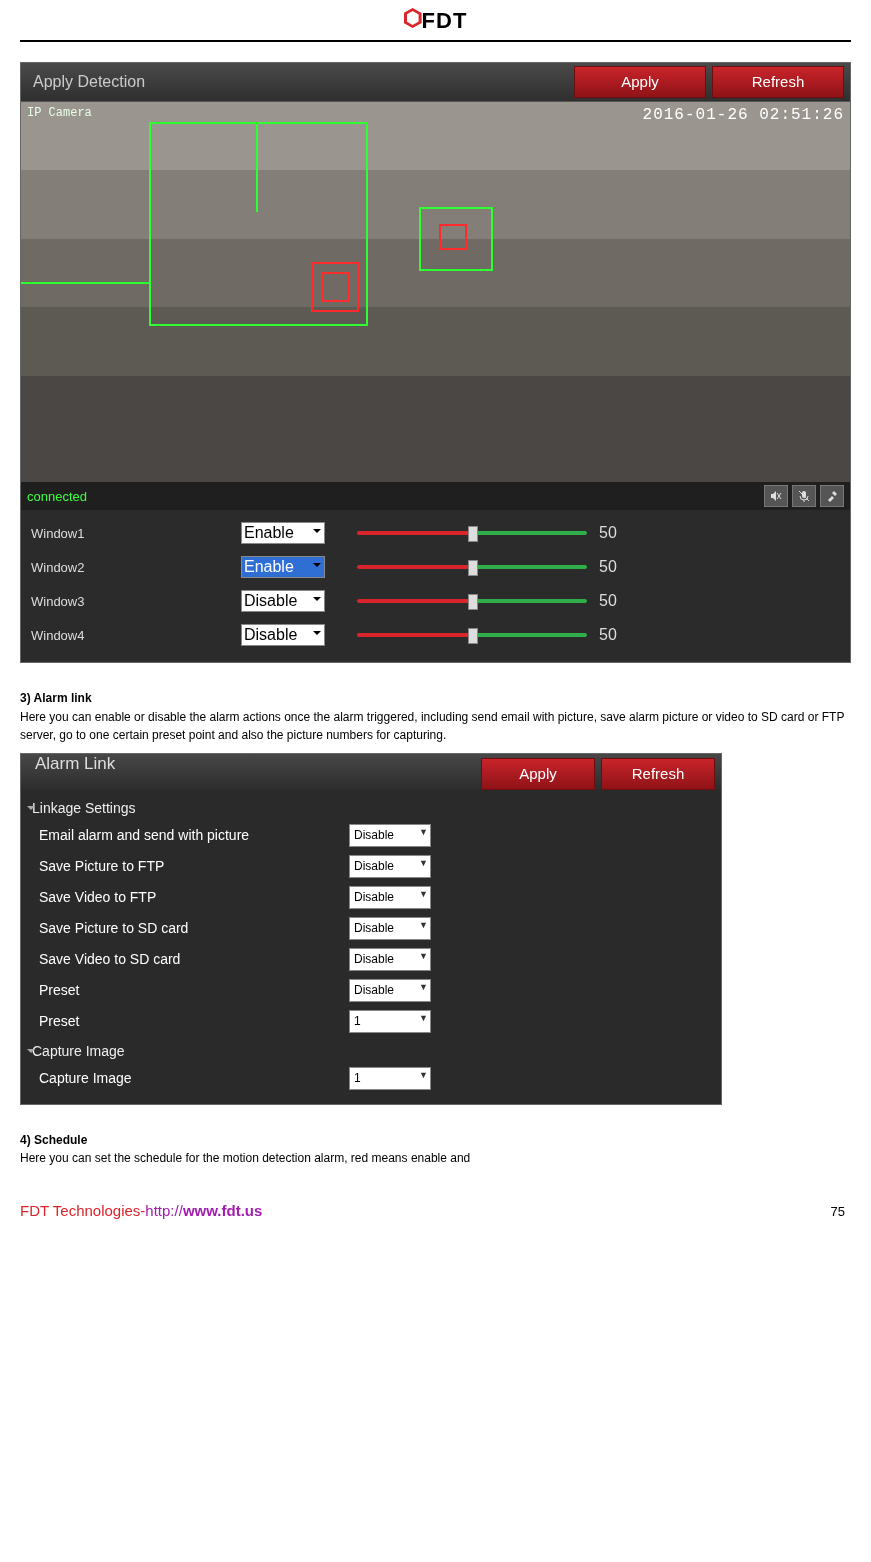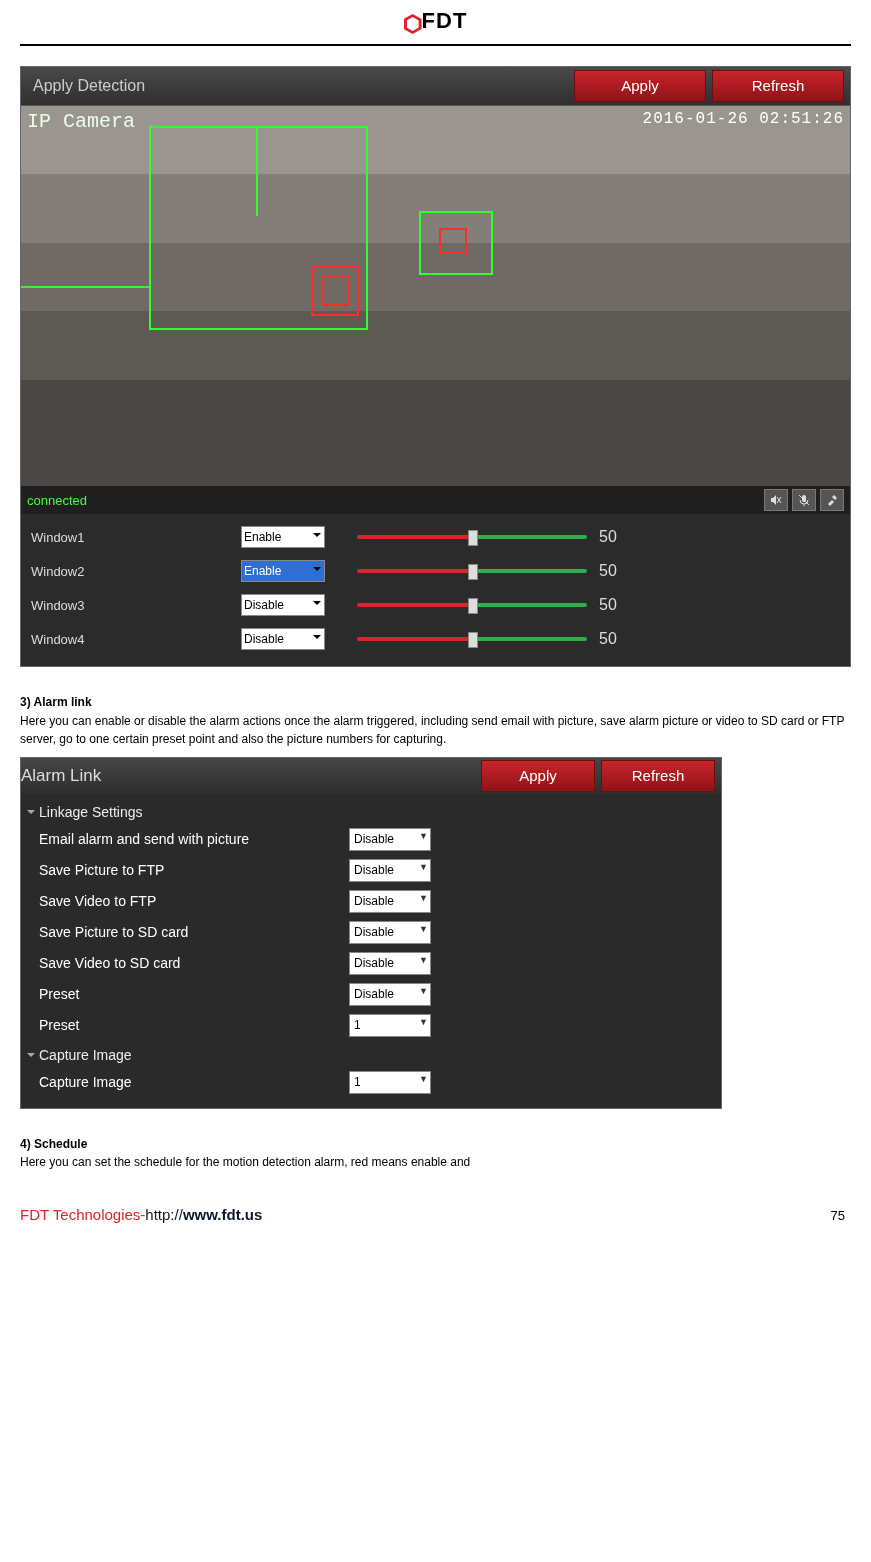--- a/index.html
+++ b/index.html
@@ -1,68 +1,68 @@
 <!DOCTYPE html>
 <html><head>
 <meta charset="utf-8">
 <style>
 body{margin:0;font-family:Arial,Helvetica,sans-serif;background:#fff;color:#000;width:871px}
 .page{padding:0 20px 20px 20px}
 .top-logo{text-align:center;padding:8px 0 6px;border-bottom:2px solid #000;margin:0 0 20px 0}
-.top-logo .logo{display:inline-flex;align-items:flex-end;font-weight:900;font-size:22px;letter-spacing:1px}
+.top-logo .logo{display:inline-flex;align-items:flex-start;font-weight:900;font-size:22px;letter-spacing:1px}
 .top-logo .hex{width:18px;height:20px;background:#d9252b;clip-path:polygon(50% 0,100% 25%,100% 75%,50% 100%,0 75%,0 25%);position:relative;display:inline-block}
 .top-logo .hex::after{content:"";position:absolute;inset:3px;background:#fff;clip-path:polygon(50% 0,100% 25%,100% 75%,50% 100%,0 75%,0 25%)}
 .panel{background:#2b2b2b;border:1px solid #666;color:#ddd;font-size:13px}
 .panel-header{display:flex;align-items:center;height:38px;background:linear-gradient(#4a4a4a,#2f2f2f);padding:0 0 0 12px;border-bottom:1px solid #555;color:#ccc;font-size:16px}
 .panel-header .title{flex:1}
 .hbtn{width:130px;text-align:center;line-height:30px;height:30px;margin:4px 6px 4px 0;border:1px solid #6d0d0d;background:linear-gradient(#c9242a,#8f1317);color:#fff;font-size:15px;cursor:pointer}
 
 .video{position:relative;height:380px;background:linear-gradient(180deg,#9a968f 0%,#9a968f 18%,#837f78 18%,#837f78 36%,#6f6b64 36%,#6f6b64 54%,#5d5a54 54%,#5d5a54 72%,#4a4744 72%,#4a4744 100%);color:#fff;font-family:"Courier New",monospace}
-.osd-tl{position:absolute;top:4px;left:6px;font-size:20px;color:#e8ffe8}
+.osd-tl{position:absolute;top:4px;left:6px;font-size:12px;color:#e8ffe8}
 .osd-tr{position:absolute;top:4px;right:6px;font-size:16px;color:#fff;letter-spacing:1px}
 .box{position:absolute;border:2px solid}
 .box.green{border-color:#2fff2f}
 .box.red{border-color:#ff2a2a}
 .crosshair{position:absolute;background:#2fff2f}
 .videobar{display:flex;align-items:center;height:28px;background:#1f1f1f;padding:0 6px;color:#3cff3c;font-size:13px}
 .videobar .sp{flex:1}
 .ib{width:22px;height:20px;margin-left:4px;background:#555;border:1px solid #777;display:inline-flex;align-items:center;justify-content:center;color:#ddd;font-size:12px}
 
 .rows{padding:6px 0 10px 10px}
 .wrow{display:flex;align-items:center;height:34px;color:#ddd;font-size:13px}
 .wrow .lab{width:210px}
-.sel{width:78px;height:20px;border:1px solid #888;background:#fff;color:#000;font-size:12px;padding:0 2px;appearance:none;position:relative}
+.sel{width:78px;height:20px;border:1px solid #888;background:#fff;color:#000;font-size:16px;padding:0 2px;appearance:none;position:relative}
 .selwrap{position:relative;display:inline-block;margin-right:20px}
 .selwrap::after{content:"";position:absolute;right:4px;top:7px;border:4px solid transparent;border-top-color:#000}
 .selwrap.open .sel{background:#2f6fd4;color:#fff}
 .slider{flex:0 0 230px;height:4px;position:relative;margin:0 12px}
 .slider .trk{position:absolute;left:0;right:0;top:0;height:4px;border-radius:2px}
 .slider .trk.l{background:#d9252b;width:50%}
 .slider .trk.r{background:#2fae4a;left:50%;width:50%}
 .slider .thumb{position:absolute;top:-5px;width:8px;height:14px;background:#ddd;border:1px solid #888;left:calc(50% - 4px)}
 .val{width:30px;text-align:left;color:#ddd;font-size:16px}
 
 .doc{margin:26px 0 8px 0;font-size:12px;line-height:1.55}
 .doc b{font-weight:bold}
 
 .al-panel{background:#2a2a2a;border:1px solid #666;color:#fff;width:700px;font-size:14px}
-.al-header{display:flex;align-items:center;height:36px;background:linear-gradient(#474747,#2d2d2d);font-size:17px}
+.al-header{display:flex;height:36px;background:linear-gradient(#474747,#2d2d2d);padding-left:14px;font-size:17px}
 .al-header .t{flex:1;color:#ddd}
 .al-body{padding:4px 0 10px 0}
-.al-sub{padding:6px 0 4px 18px;color:#eee;position:relative;font-size:14px}
+.al-sub{padding:6px 0 4px 11px;color:#eee;position:relative;font-size:14px}
 .al-sub::before{content:"";position:absolute;left:6px;top:12px;border:4px solid transparent;border-top-color:#aaa}
 .al-row{display:flex;align-items:center;padding:4px 6px 4px 18px}
 .al-row .l{width:310px}
 .al-note{padding:4px 0 6px 330px;font-size:13px;color:#eee}
 .dsel{height:21px;border:1px solid #888;background:#fff;color:#000;font-size:12px;padding:0 14px 0 4px}
 .dselwrap{position:relative;display:inline-block}
 .dselwrap::after{content:"▼";position:absolute;right:3px;top:3px;font-size:9px;color:#333}
 .footer{margin-top:34px;display:flex;align-items:flex-end}
 .footer .ft{color:#d9252b;font-size:15px}
-.footer .ft .blue{color:#0f172a}
+.footer .ft .blue{color:#a21caf}
 .footer .pn{margin-left:auto;font-size:13px;color:#000;padding-right:6px}
 </style>
 </head>
 <body>
 
 <div class="page">
 
   <div class="top-logo">
     <span class="logo">
         <span class="hex"></span>

